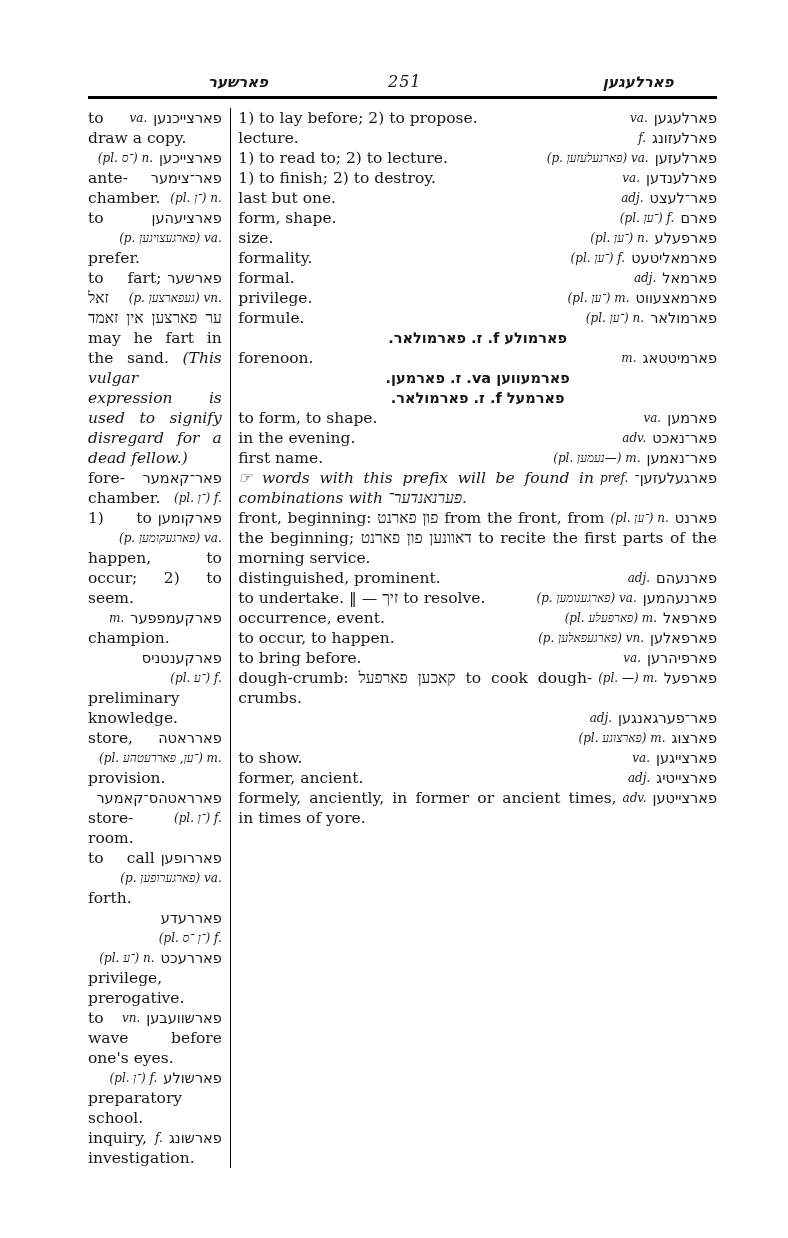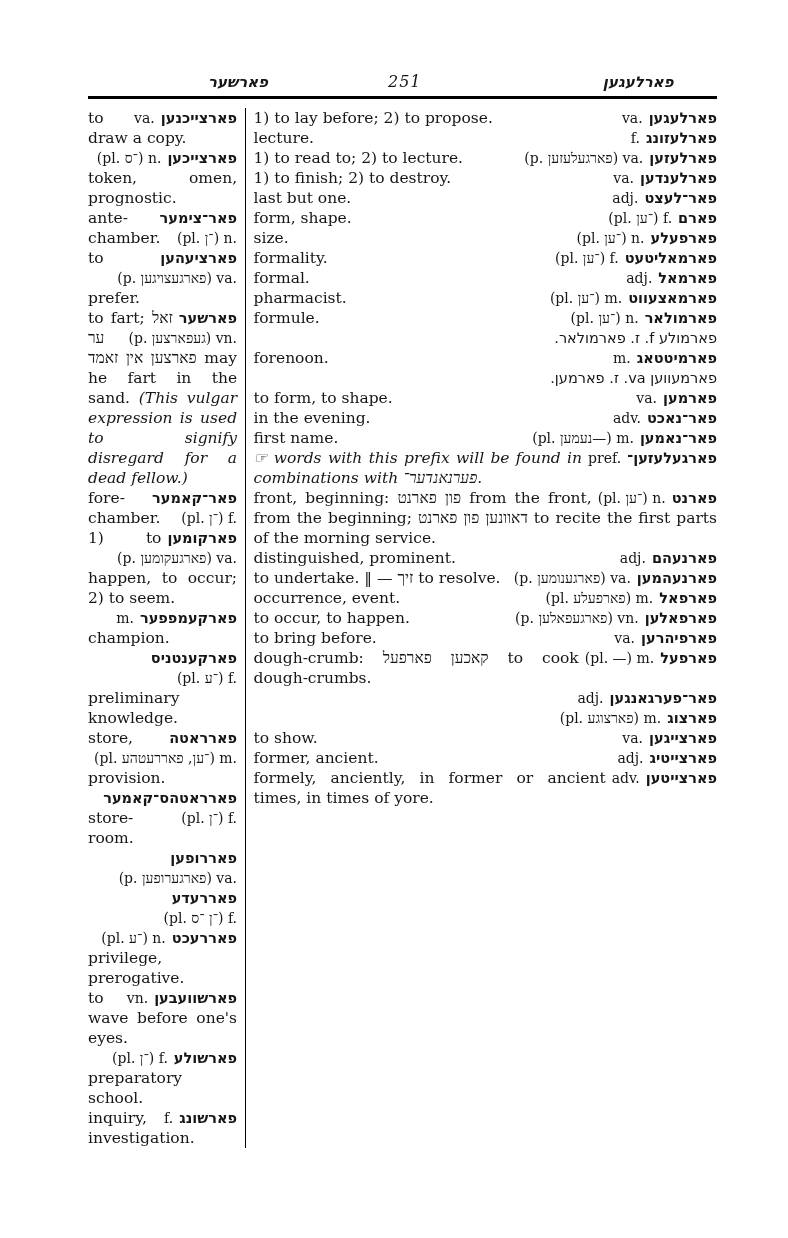--- a/index.html
+++ b/index.html
@@ -27,81 +27,82 @@
   .col{box-sizing:border-box;}
   .col-left{width:301px;}
   .col-divider{width:1px;background:#000;margin:0 8px 0 8px;}
   .col-right{flex:1 1 auto;}
   .entry{
     margin:0;clear:both;
     font-size:15.5px;line-height:20px;text-align:justify;text-justify:inter-word;
   }
   .headword{
     float:right;direction:rtl;unicode-bidi:isolate;
-    font-family:"DejaVu Sans", sans-serif;font-weight:700;
+    font-family:"DejaVu Sans", sans-serif;font-weight:400;
     font-size:14.5px;line-height:20px;margin-left:6px;
   }
   .grammar-label{
-    float:right;white-space:nowrap;
-    font-size:14px;line-height:20px;margin-left:6px;
+    float:right;font-style:italic;white-space:nowrap;
+    font-size:12px;line-height:20px;margin-left:6px;
   }
   .definition-text{}
   .definition-text.it{font-style:italic;}
   .usage-note{font-style:italic;}
   .entry.xref{
-    direction:rtl;text-align:right;
-    font-family:"DejaVu Sans", sans-serif;font-weight:400;font-size:14.5px;
+    direction:rtl;text-align:center;
+    font-family:"DejaVu Sans", sans-serif;font-weight:700;font-size:14.5px;
   }
 </style>
 </head>
 <body>
 
 <div class="page">
   <header class="page-header">
     <span class="hdr-cell hdr-left heb-text">פארשער</span>
     <span class="hdr-cell hdr-center">251</span>
     <span class="hdr-cell hdr-right heb-text">פארלעגען</span>
   </header>
   <div class="header-rule"></div>
   <main class="columns">
     <section class="col col-left" id="col-left">
         <p class="entry"><span class="headword">פארצייכנען</span><span class="grammar-label">va.</span><span class="definition-text">to draw a copy.</span></p>
-        <p class="entry"><span class="headword">פארצייכען</span><span class="grammar-label">(pl. ־ס) n.</span><span class="definition-text">token, omen, prognostic.</span></p>
+        <p class="entry"><span class="headword">פארצייכען</span><span class="grammar-label">(pl. ־ס) n.</span></p>
         <p class="entry"><span class="headword">פאר־צימער</span><span class="grammar-label">(pl. ־ן) n.</span><span class="definition-text">ante-chamber.</span></p>
         <p class="entry"><span class="headword">פארציעהען</span><span class="grammar-label">(p. פארגעצויגען) va.</span><span class="definition-text">to prefer.</span></p>
         <p class="entry"><span class="headword">פארשער</span><span class="grammar-label">(p. געפארצען) vn.</span><span class="definition-text">to fart; זאל ער פארצען אין זאמד may he fart in the sand.</span> <span class="usage-note">(This vulgar expression is used to signify disregard for a dead fellow.)</span></p>
         <p class="entry"><span class="headword">פאר־קאמער</span><span class="grammar-label">(pl. ־ן) f.</span><span class="definition-text">fore-chamber.</span></p>
         <p class="entry"><span class="headword">פארקומען</span><span class="grammar-label">(p. פארגעקומען) va.</span><span class="definition-text">1) to happen, to occur; 2) to seem.</span></p>
         <p class="entry"><span class="headword">פארקעמפפער</span><span class="grammar-label">m.</span><span class="definition-text">champion.</span></p>
         <p class="entry"><span class="headword">פארקענטניס</span><span class="grammar-label">(pl. ־ע) f.</span><span class="definition-text">preliminary knowledge.</span></p>
         <p class="entry"><span class="headword">פארראטה</span><span class="grammar-label">(pl. ־ען, פאררעטהע) m.</span><span class="definition-text">store, provision.</span></p>
         <p class="entry"><span class="headword">פארראטהס־קאמער</span><span class="grammar-label">(pl. ־ן) f.</span><span class="definition-text">store-room.</span></p>
-        <p class="entry"><span class="headword">פאררופען</span><span class="grammar-label">(p. פארגערופען) va.</span></p>
+        <p class="entry"><span class="headword">פאררופען</span><span class="grammar-label">(p. פארגערופען) va.</span><span class="definition-text">to call forth.</span></p>
         <p class="entry"><span class="headword">פאררעדע</span><span class="grammar-label">(pl. ־ן ־ס) f.</span></p>
         <p class="entry"><span class="headword">פאררעכט</span><span class="grammar-label">(pl. ־ע) n.</span><span class="definition-text">privilege, prerogative.</span></p>
         <p class="entry"><span class="headword">פארשוועבען</span><span class="grammar-label">vn.</span><span class="definition-text">to wave before one's eyes.</span></p>
         <p class="entry"><span class="headword">פארשולע</span><span class="grammar-label">(pl. ־ן) f.</span><span class="definition-text">preparatory school.</span></p>
         <p class="entry"><span class="headword">פארשונג</span><span class="grammar-label">f.</span><span class="definition-text">inquiry, investigation.</span></p>
       </section>
     <div class="col-divider"></div>
     <section class="col col-right" id="col-right">
         <p class="entry"><span class="headword">פארלעגען</span><span class="grammar-label">va.</span><span class="definition-text">1) to lay before; 2) to propose.</span></p>
         <p class="entry"><span class="headword">פארלעזונג</span><span class="grammar-label">f.</span><span class="definition-text">lecture.</span></p>
         <p class="entry"><span class="headword">פארלעזען</span><span class="grammar-label">(p. פארגעלעזען) va.</span><span class="definition-text">1) to read to; 2) to lecture.</span></p>
         <p class="entry"><span class="headword">פארלענדען</span><span class="grammar-label">va.</span><span class="definition-text">1) to finish; 2) to destroy.</span></p>
         <p class="entry"><span class="headword">פאר־לעצט</span><span class="grammar-label">adj.</span><span class="definition-text">last but one.</span></p>
         <p class="entry"><span class="headword">פארם</span><span class="grammar-label">(pl. ־ען) f.</span><span class="definition-text">form, shape.</span></p>
         <p class="entry"><span class="headword">פארפעלע</span><span class="grammar-label">(pl. ־ען) n.</span><span class="definition-text">size.</span></p>
         <p class="entry"><span class="headword">פארמאליטעט</span><span class="grammar-label">(pl. ־ען) f.</span><span class="definition-text">formality.</span></p>
         <p class="entry"><span class="headword">פארמאל</span><span class="grammar-label">adj.</span><span class="definition-text">formal.</span></p>
-        <p class="entry"><span class="headword">פארמאצעווט</span><span class="grammar-label">(pl. ־ען) m.</span><span class="definition-text">pharmacist.</span></p>
+        <p class="entry"><span class="headword">פארמאצעווט</span><span class="grammar-label">(pl. ־ען) m.</span><span class="definition-text">privilege.</span></p>
         <p class="entry"><span class="headword">פארמולאר</span><span class="grammar-label">(pl. ־ען) n.</span><span class="definition-text">formule.</span></p>
         <p class="entry xref"><span>פארמולע f. ז. פארמולאר.</span></p>
         <p class="entry"><span class="headword">פארמיטטאג</span><span class="grammar-label">m.</span><span class="definition-text">forenoon.</span></p>
         <p class="entry xref"><span>פארמעווען va. ז. פארמען.</span></p>
+        <p class="entry xref"><span>פארמעל f. ז. פארמולאר.</span></p>
         <p class="entry"><span class="headword">פארמען</span><span class="grammar-label">va.</span><span class="definition-text">to form, to shape.</span></p>
         <p class="entry"><span class="headword">פאר־נאכט</span><span class="grammar-label">adv.</span><span class="definition-text">in the evening.</span></p>
         <p class="entry"><span class="headword">פאר־נאמען</span><span class="grammar-label">(pl. נעמען—) m.</span><span class="definition-text">first name.</span></p>
         <p class="entry"><span class="headword">פארגעלעזען־</span><span class="grammar-label">pref.</span><span class="definition-text it">☞ words with this prefix will be found in combinations with פערנאנדער־.</span></p>
         <p class="entry"><span class="headword">פארנט</span><span class="grammar-label">(pl. ־ען) n.</span><span class="definition-text">front, beginning: פון פארנט from the front, from the beginning; דאוונען פון פארנט to recite the first parts of the morning service.</span></p>
         <p class="entry"><span class="headword">פארנעהם</span><span class="grammar-label">adj.</span><span class="definition-text">distinguished, prominent.</span></p>
         <p class="entry"><span class="headword">פארנעהמען</span><span class="grammar-label">(p. פארגענומען) va.</span><span class="definition-text">to undertake. ‖ — זיך to resolve.</span></p>
         <p class="entry"><span class="headword">פארפאל</span><span class="grammar-label">(pl. פארפעלע) m.</span><span class="definition-text">occurrence, event.</span></p>
         <p class="entry"><span class="headword">פארפאלען</span><span class="grammar-label">(p. פארגעפאלען) vn.</span><span class="definition-text">to occur, to happen.</span></p>
         <p class="entry"><span class="headword">פארפיהרען</span><span class="grammar-label">va.</span><span class="definition-text">to bring before.</span></p>

